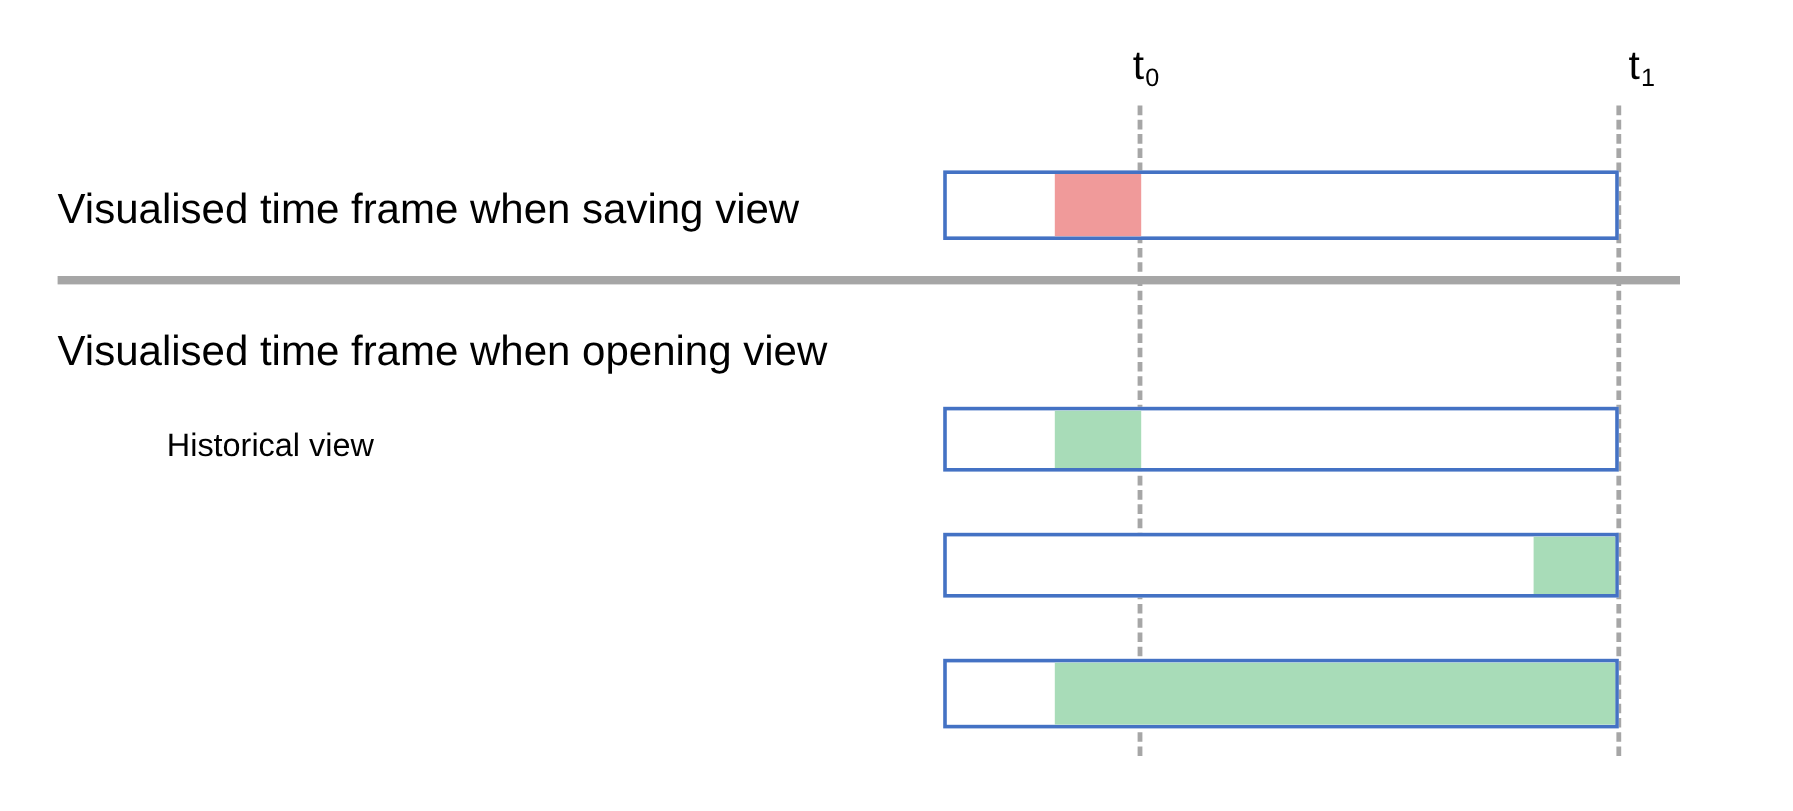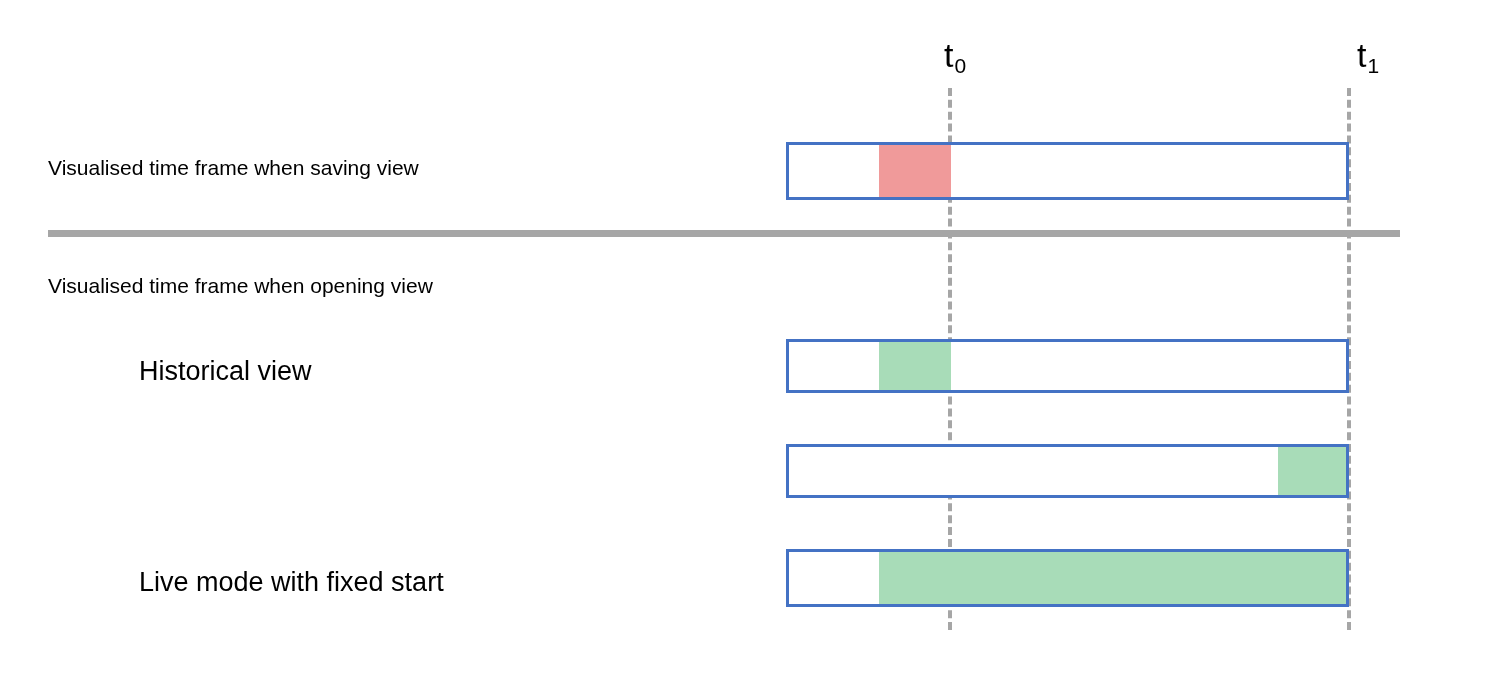--- a/index.html
+++ b/index.html
@@ -52,21 +52,21 @@
     background: #a6a6a6;
   }
 
   
   .row-label {
     position: absolute;
     white-space: nowrap;
     color: #000;
   }
   .label-major {
-    font-size: 21px;
+    font-size: 35px;
     line-height: 1;
   }
   .label-minor {
     font-size: 27px;
     line-height: 1;
   }
 
   
   .bar {
     position: absolute;
@@ -107,18 +107,17 @@
 
   <div class="row-label label-minor" style="left:139px; top:358px;">Historical view</div>
   <div class="bar" style="left:786px; top:339px; width:563px; height:54px;">
     <div class="bar-fill fill-green" style="left:90px; width:72px;"></div>
   </div>
 
   <div class="bar" style="left:786px; top:444px; width:563px; height:54px;">
     <div class="bar-fill fill-green" style="left:489px; width:74px;"></div>
   </div>
 
-  <div class="row-label label-minor" style="left:139px; top:569px;">Live mode with fixed start</div>
   <div class="bar" style="left:786px; top:549px; width:563px; height:58px;">
     <div class="bar-fill fill-green" style="left:90px; width:473px;"></div>
   </div>
 
 </div>
 
 </body></html>

